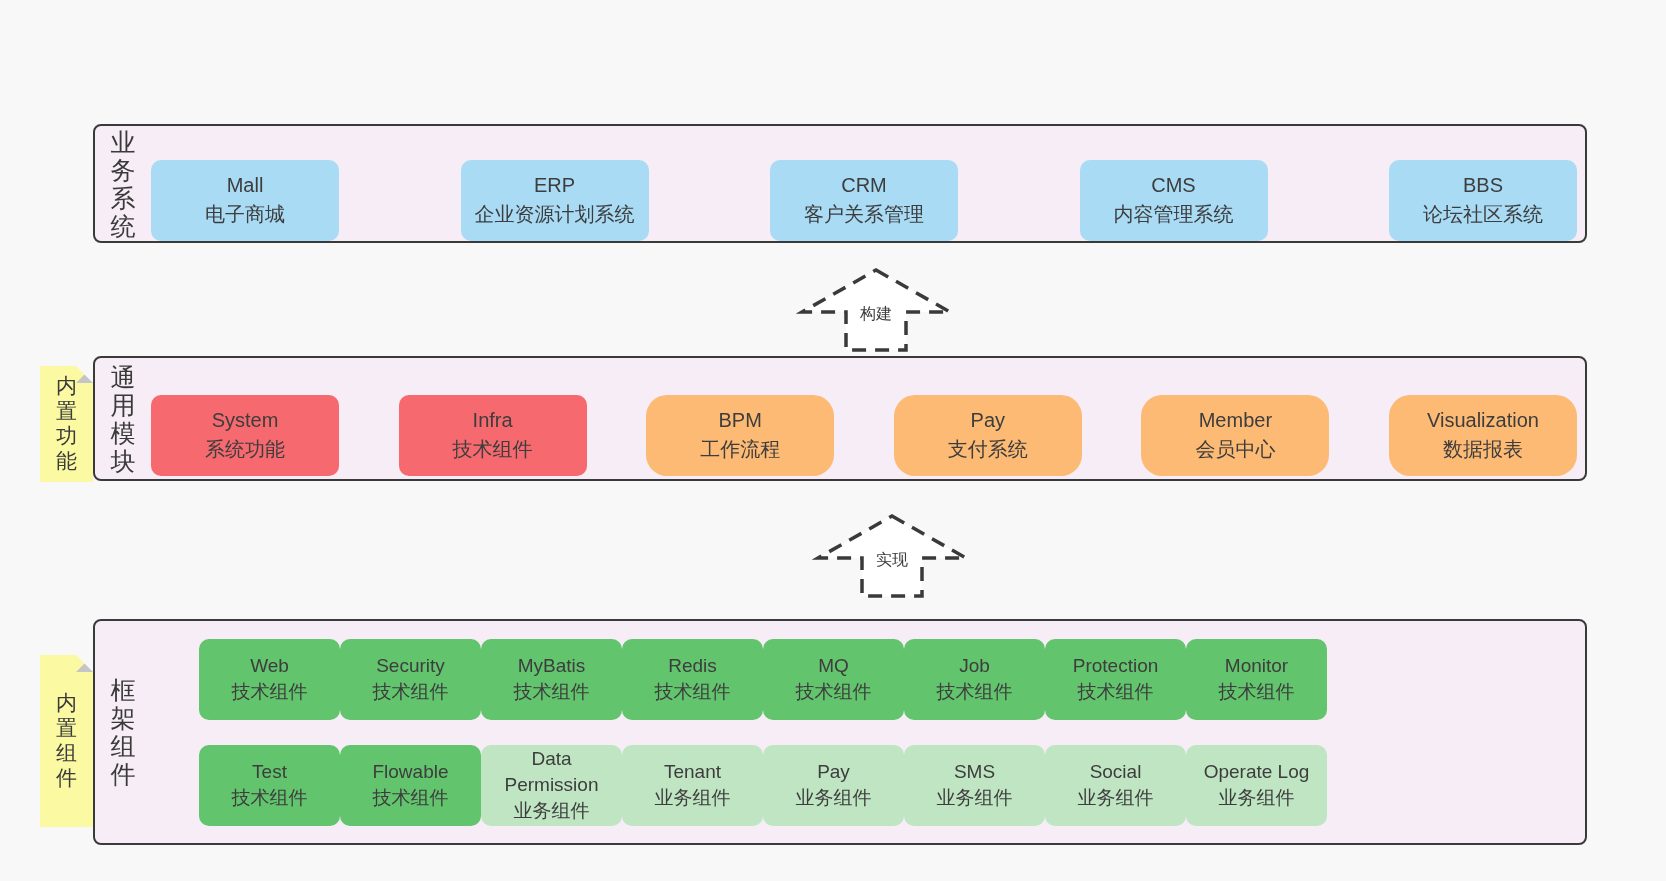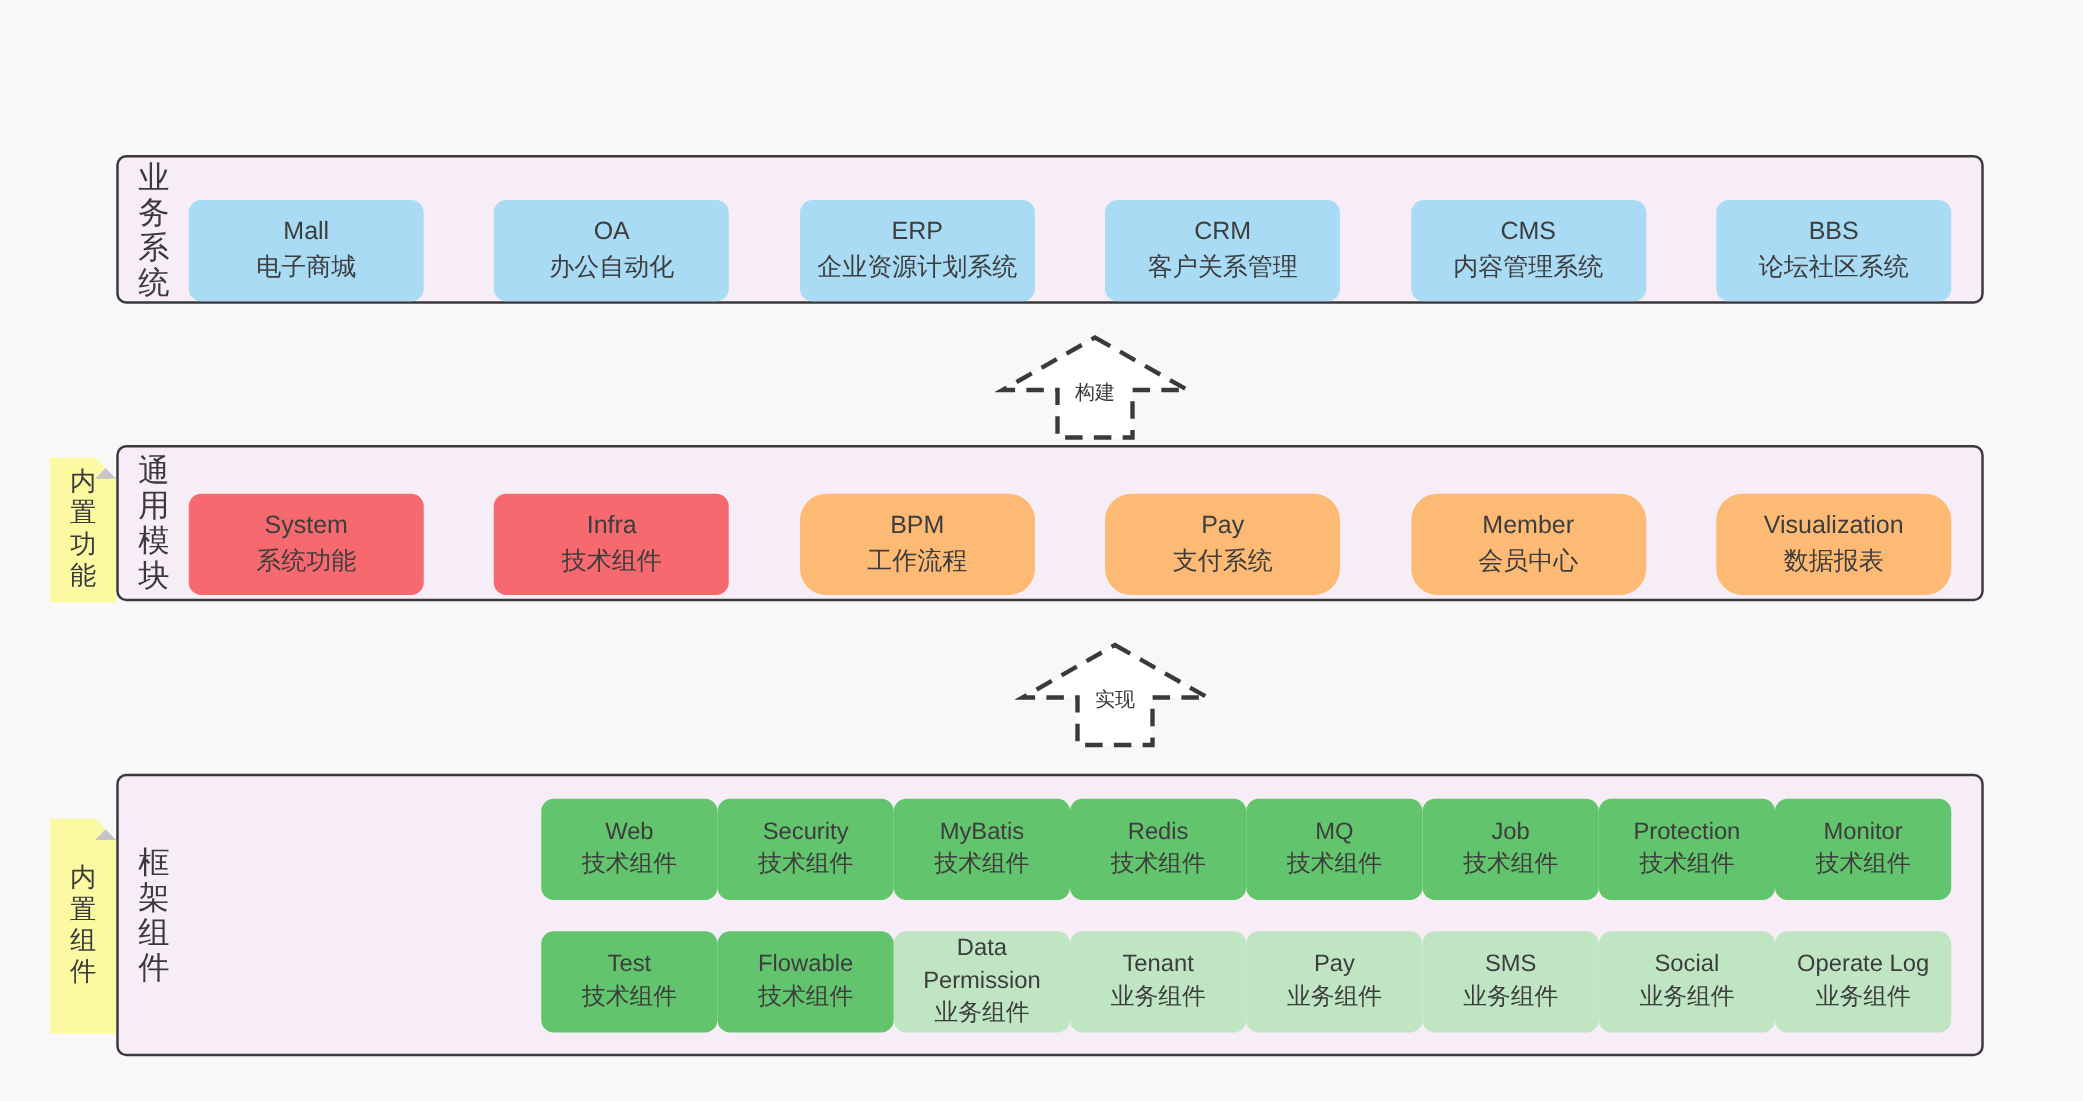--- a/index.html
+++ b/index.html
@@ -39,34 +39,34 @@
     text-align:center;
     font-size:25px;
     line-height:1.12;
     color:#3a3a3a;
   }
   .band-boxes{
     flex:1;
     display:flex;
     align-items:center;
     justify-content:space-between;
-    padding-right:24px;
+    padding-right:8px;
     margin-top:33px;
   }
   .band-boxes-col{
     flex:1;
     display:flex;
     flex-direction:column;
     justify-content:center;
     gap:25px;
     padding-right:24px;
   }
   .brow{
     display:flex;
-    justify-content:flex-end;
+    justify-content:flex-start;
     padding-left:48px;
   }
   
   .box{
     border-radius:10px;
     display:flex;
     flex-direction:column;
     align-items:center;
     justify-content:center;
     text-align:center;
@@ -134,24 +134,20 @@
   <div class="band band1">
     <div class="band-label">
       <div class="vtext">业务系统</div>
     </div>
     <div class="band-boxes">
       <div class="box bx-l blue">
         <div>Mall</div>
         <div>电子商城</div>
       </div>
       <div class="box bx-l blue">
-        <div>OA</div>
-        <div>办公自动化</div>
-      </div>
-      <div class="box bx-l blue">
         <div>ERP</div>
         <div>企业资源计划系统</div>
       </div>
       <div class="box bx-l blue">
         <div>CRM</div>
         <div>客户关系管理</div>
       </div>
       <div class="box bx-l blue">
         <div>CMS</div>
         <div>内容管理系统</div>

